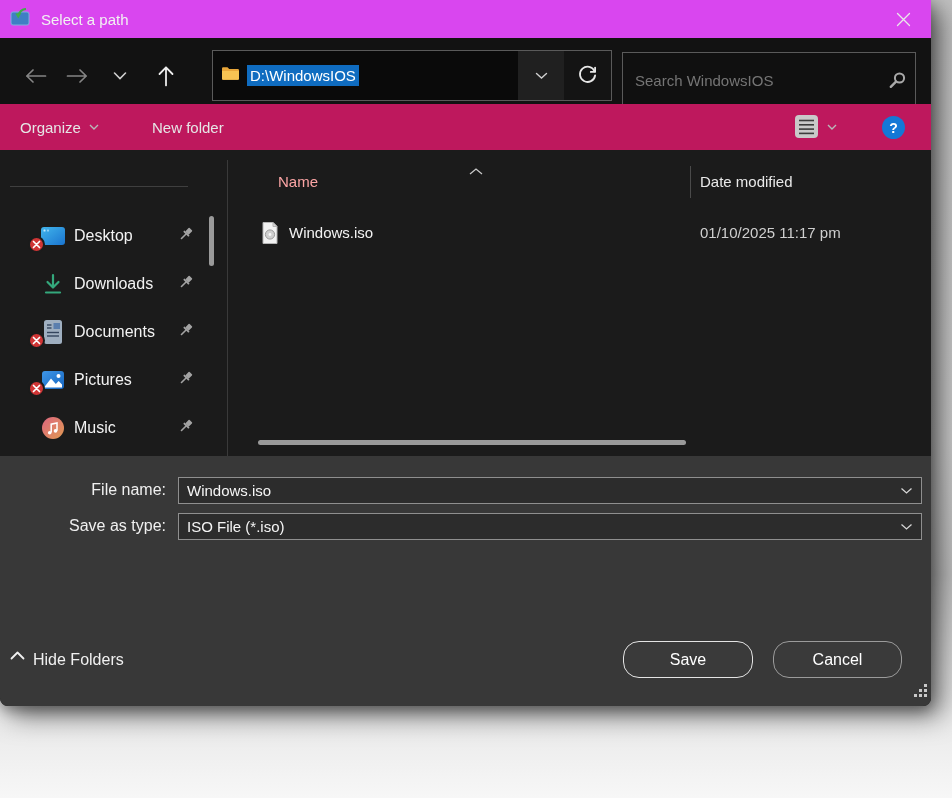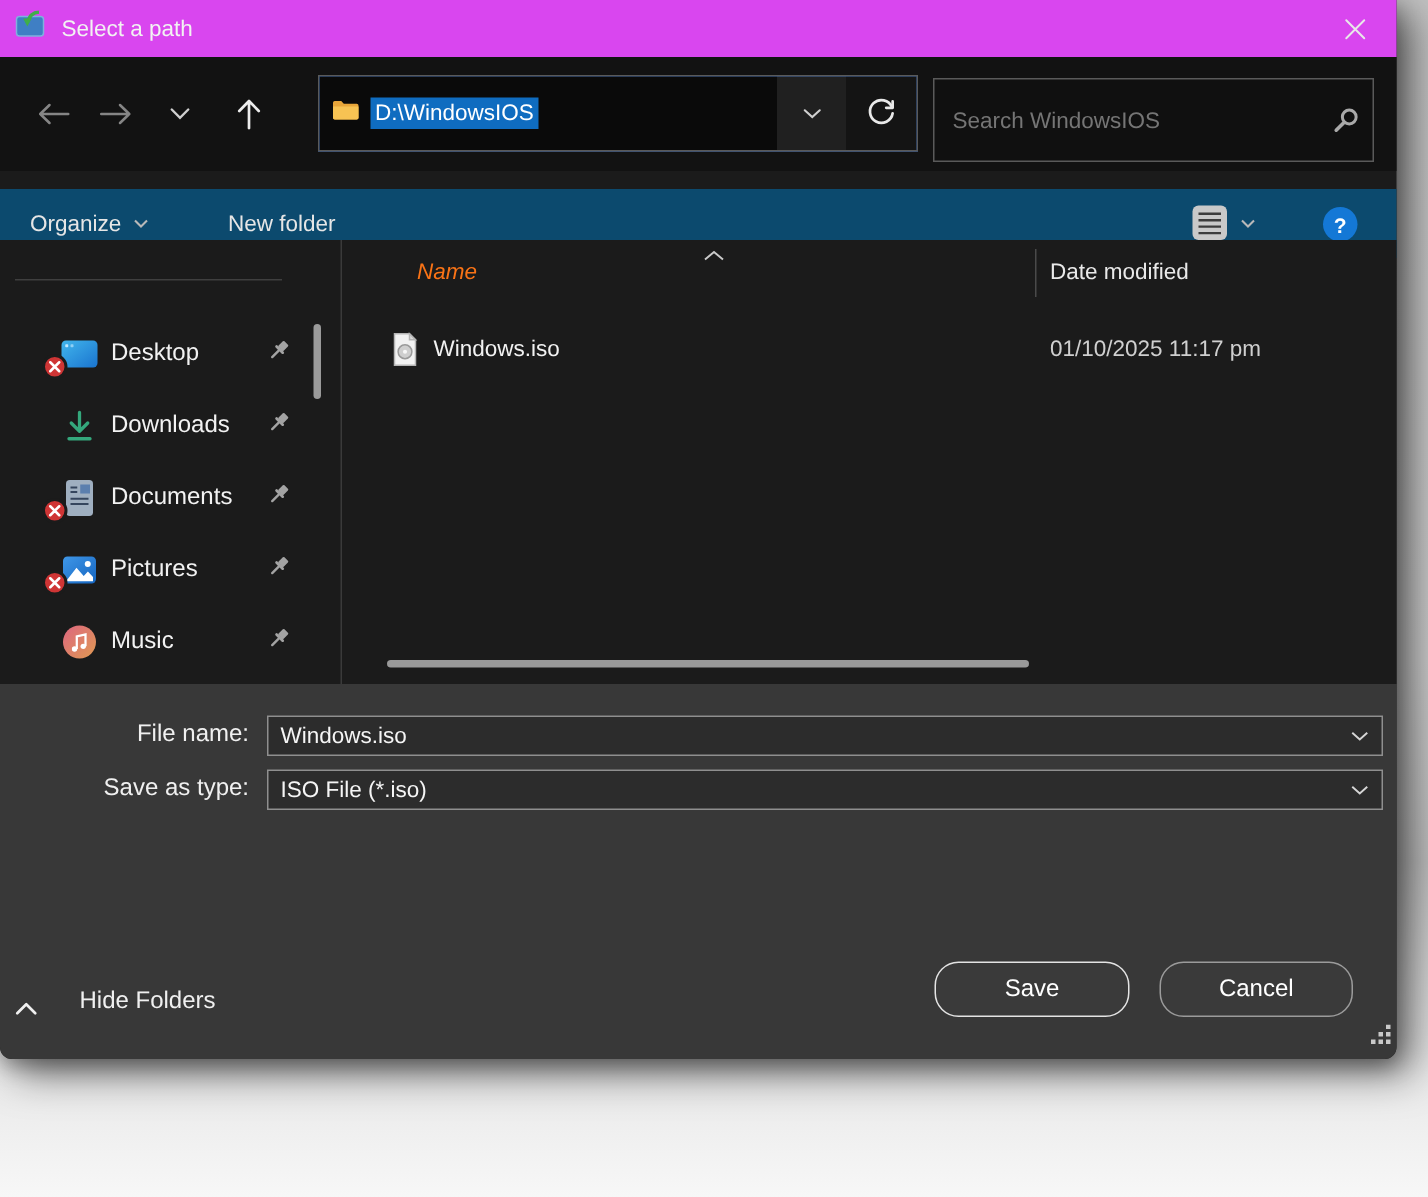--- a/index.html
+++ b/index.html
@@ -35,21 +35,21 @@
   .addr-drop { width:46px; background:#202020; display:flex; align-items:center; justify-content:center; cursor:pointer; }
   .addr-refresh { width:47px; background:#141414; display:flex; align-items:center; justify-content:center; cursor:pointer; }
 
   .searchbox { position:absolute; left:622px; top:14px; width:294px; height:56px;
     border:1px solid #5a5a5a; background:#101010; display:flex; align-items:center; }
   .search-input { flex:1; background:transparent; border:none; outline:none; color:#cfcfcf;
     font-size:15px; padding-left:12px; font-family:"Liberation Sans", sans-serif; }
   .search-input::placeholder { color:#757575; opacity:1; }
   .search-glass { width:36px; display:flex; align-items:center; justify-content:center; cursor:pointer; }
 
-  .commandbar { position:absolute; left:0; top:126px; width:100%; height:46px; background:#0c4a6e; }
+  .commandbar { position:absolute; left:0; top:104px; width:100%; height:46px; background:#be185d; }
   .cmd-item { position:absolute; top:0; height:46px; display:flex; align-items:center; gap:8px;
     font-size:15px; color:#e6e6e6; cursor:pointer; }
   .cmd-organize{ left:20px; } .cmd-newfolder{ left:152px; }
   .cmd-view { position:absolute; left:794px; top:10px; display:flex; align-items:center; gap:8px; cursor:pointer; }
   .help-circle { position:absolute; left:882px; top:12px; width:23px; height:23px; border-radius:50%;
     background:#1478d6; color:#fff; font-size:14px; font-weight:bold;
     display:flex; align-items:center; justify-content:center; cursor:pointer; }
 
   .bodyarea { position:absolute; left:0; top:160px; width:100%; height:296px; background:#1b1b1b; }
 
@@ -60,40 +60,40 @@
   .side-item:nth-of-type(4){top:148px}.side-item:nth-of-type(5){top:196px}.side-item:nth-of-type(6){top:244px}
   .side-ico { position:absolute; left:40px; top:50%; transform:translateY(-50%); width:26px; height:26px;
     display:flex; align-items:center; justify-content:center; }
   .err-badge { position:absolute; left:-12px; bottom:-4px; width:17px; height:17px; border-radius:50%;
     background:#cf3535; border:2px solid #1b1b1b; display:flex; align-items:center; justify-content:center; }
   .side-label { position:absolute; left:74px; top:50%; transform:translateY(-50%); font-size:16px; color:#f2f2f2; }
   .side-pin { position:absolute; left:178px; top:50%; transform:translateY(-50%); cursor:pointer; }
   .side-scroll { position:absolute; right:13px; top:56px; width:5px; height:50px; background:#9a9a9a; border-radius:3px; cursor:grab; }
 
   .listpane { position:absolute; left:229px; top:0; right:0; height:100%; }
-  .col-name { position:absolute; left:49px; top:13px; font-size:15px; color:#f97316; cursor:pointer;font-style:italic; }
+  .col-name { position:absolute; left:49px; top:13px; font-size:15px; color:#fca5a5; cursor:pointer; }
   .sort-chev { position:absolute; left:240px; top:1px; cursor:pointer; }
   .col-sep { position:absolute; left:461px; top:6px; width:1px; height:32px; background:#4a4a4a; }
   .col-date { position:absolute; left:471px; top:13px; font-size:15px; color:#e9e9e9; cursor:pointer; }
   .file-row { position:absolute; left:0; top:54px; width:100%; height:38px; cursor:pointer; }
   .file-ico { position:absolute; left:31px; top:7px; }
   .file-name { position:absolute; left:60px; top:10px; font-size:15px; color:#f2f2f2; }
   .file-date { position:absolute; left:471px; top:10px; font-size:15px; color:#cfcfcf; }
   .h-scroll { position:absolute; left:29px; bottom:11px; width:428px; height:5px; background:#9a9a9a; border-radius:3px; cursor:grab; }
 
   .bottompanel { position:absolute; left:0; top:456px; width:100%; height:250px; background:#383838; border-radius:0 0 8px 8px; }
   .form-row { position:absolute; left:0; width:100%; height:27px; }
   .row-filename{ top:21px; } .row-savetype{ top:57px; }
   .form-label { position:absolute; left:0; top:4px; width:166px; text-align:right; font-size:16px; color:#f0f0f0; }
   .combo { position:absolute; left:178px; right:9px; height:27px; background:#2c2c2c; border:1px solid #8f8f8f;
     display:flex; align-items:center; cursor:pointer; }
   .combo-text { font-size:15px; color:#f5f5f5; padding-left:8px; flex:1; }
   .combo-chev { padding-right:8px; display:flex; align-items:center; }
 
-  .hide-folders { position:absolute; left:10px; top:195px; height:26px; display:flex; align-items:flex-end; gap:28px;
+  .hide-folders { position:absolute; left:10px; top:195px; height:26px; display:flex; align-items:flex-start; gap:8px;
     font-size:16px; color:#f0f0f0; cursor:pointer; }
   .btn-dark { position:absolute; top:185px; height:37px; border-radius:16px; background:#3a3a3a;
     font-size:16px; color:#fff; display:flex; align-items:center; justify-content:center; cursor:pointer; }
   .btn-save { left:623px; width:130px; border:1.5px solid #e4e4e4; }
   .btn-cancel { left:773px; width:129px; border:1px solid #9b9b9b; }
   .grip { position:absolute; right:3px; bottom:4px; cursor:nwse-resize; }
 </style>
 </head>
 <body>
 

